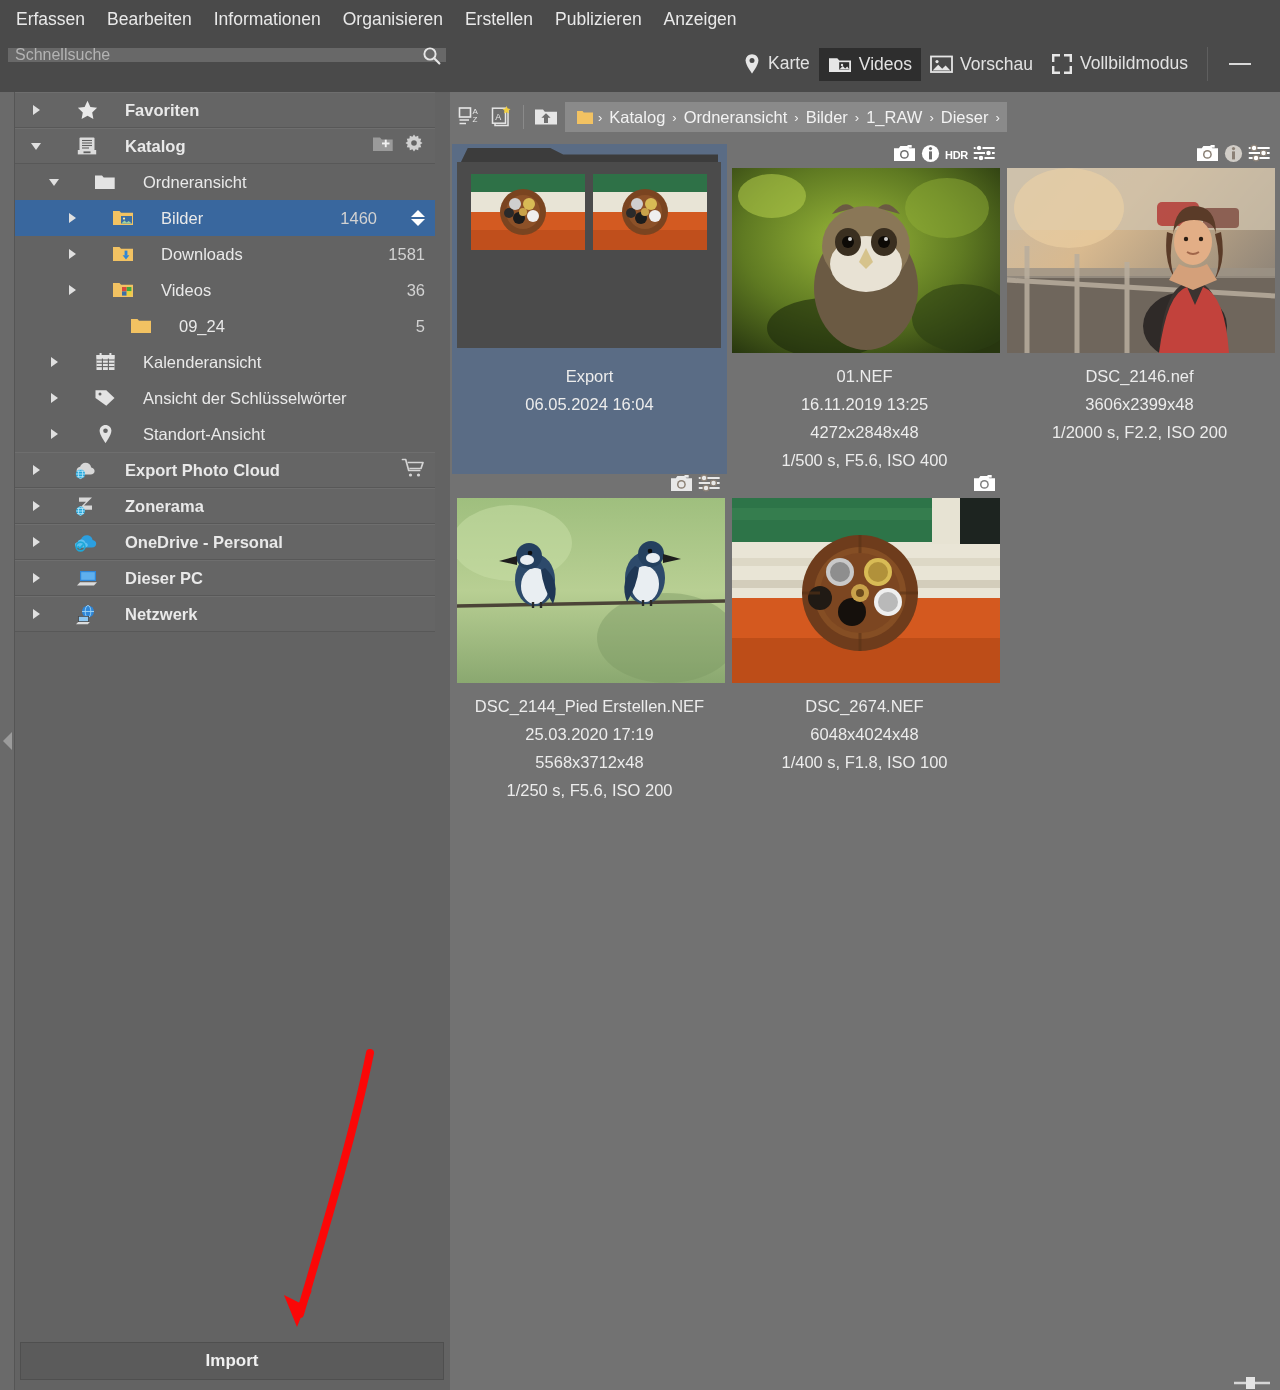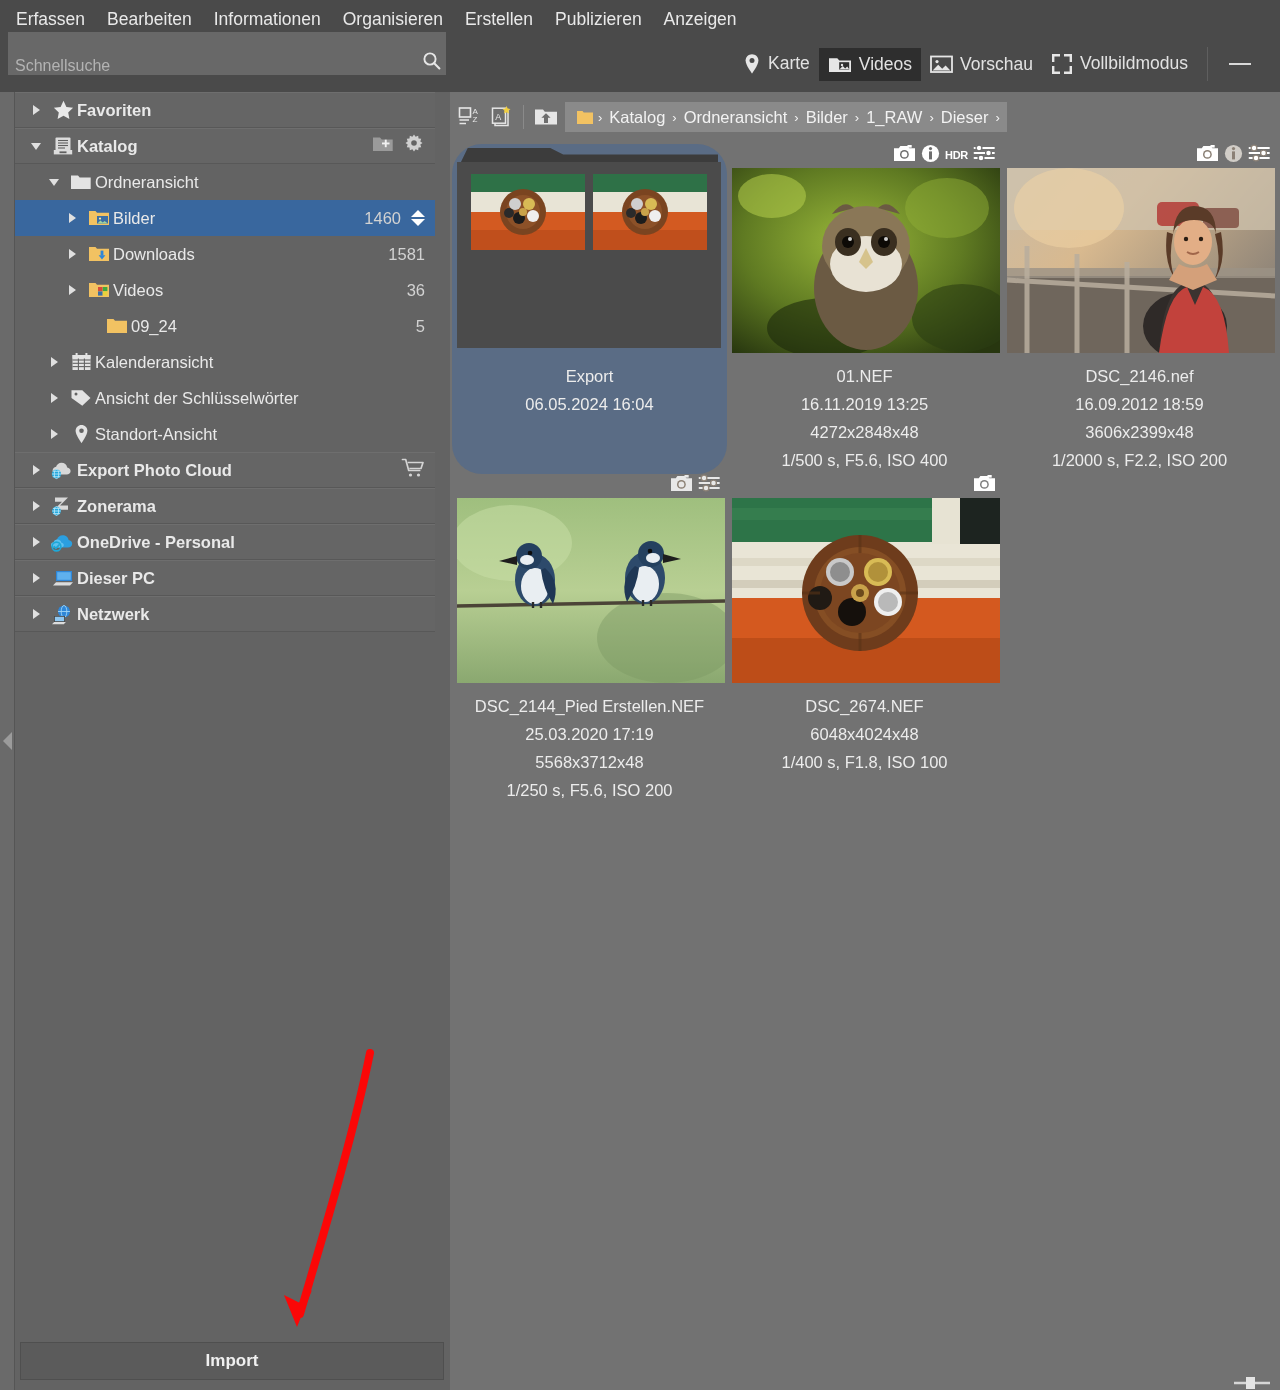--- a/index.html
+++ b/index.html
@@ -17,23 +17,23 @@
     background: #4a4a4a;
   }
   #menubar {
     position: absolute; left: 0; top: 0; height: 38px; width: 100%;
     display: flex; align-items: center; padding-left: 16px; gap: 22px;
   }
   .menu-item {
     font-size: 17.5px; color: #e9e9e9; cursor: default; white-space: nowrap;
   }
   #searchwrap {
-    position: absolute; left: 8px; top: 32px; width: 438px; height: 43px;
+    position: absolute; left: 8px; top: 48px; width: 438px; height: 14px;
     background: #686868;
-    display: flex; align-items: flex-end;
+    display: flex; align-items: center;
   }
   #searchinput {
     flex: 1; background: transparent; border: none; outline: none;
     font-family: "Liberation Sans", sans-serif;
     font-size: 16px; color: #d8d8d8; padding-left: 7px;
   }
   #searchinput::placeholder { color: #b3b3b3; }
   #search-icon { width: 30px; height: 29px; display:flex; align-items:center; justify-content:center; }
 
   #viewmodes {
@@ -70,21 +70,21 @@
     width: 0; height: 0;
     border-top: 9px solid transparent;
     border-bottom: 9px solid transparent;
     border-right: 9px solid #9b9b9b;
   }
   #tree {
     position: absolute; left: 15px; top: 0; width: 420px;
   }
   .node {
     position: relative; display: flex; align-items: center;
-    height: 36px; padding-right: 10px; cursor: default;
+    height: 36px; padding-right: 10px; cursor: default; gap: 24px;
   }
   .node.sep { border-top: 1px solid #6e6e6e; border-bottom: 1px solid #585858; }
   .node.grp { background: #656565; }
   .node.selected { background: #39679e; }
   .twisty {
     width: 26px; flex: 0 0 26px; display: flex; align-items: center; justify-content: center;
   }
   .twisty .arrow-r {
     width: 0; height: 0;
     border-top: 5px solid transparent; border-bottom: 5px solid transparent;
@@ -138,21 +138,21 @@
   .crumb { font-size: 16.5px; color: #f2f2f2; padding: 0 6px; cursor: default; white-space: nowrap; }
   .crumb-sep { color: #f2f2f2; font-size: 13px; padding: 0 1px; }
 
   #grid {
     position: absolute; left: 2px; top: 52px; width: 826px;
     display: flex; flex-wrap: wrap;
   }
   .cell {
     width: 275px; height: 330px; position: relative; cursor: default;
   }
-  .cell.selected { background: #5a6c85; border-radius: 30px; }
+  .cell.selected { background: #5a6c85; }
   .thumbbox {
     position: absolute; left: 5px; top: 16px; width: 268px; height: 200px;
     display: flex; align-items: center; justify-content: center; overflow: hidden;
   }
   .folder-tab {
     position: absolute; left: 8px; top: 4px; width: 258px; height: 16px;
     background: #3c3c3c;
     clip-path: polygon(0% 100%, 3% 0%, 35% 0%, 40% 40%, 100% 40%, 100% 100%);
   }
   .folder-body {
@@ -770,21 +770,20 @@
           <path d="M208 66 q8 32 -2 48 q14 -18 8 -50z" fill="#5a3b28"></path>
           <path d="M172 96 q14 8 28 0 l10 16 -24 10 -24 -10z" fill="#d4a07a"></path>
           <path d="M152 185 q8 -60 28 -66 l8 18 8 -18 q22 8 26 66z" fill="#c2423c"></path>
           <circle cx="179" cy="71" r="2.2" fill="#2a1d13"></circle>
           <circle cx="194" cy="71" r="2.2" fill="#2a1d13"></circle>
           <path d="M180 84 q6 4 12 0" stroke="#a0664a" stroke-width="1.8" fill="none"></path>
         </svg>
       </div>
       <div class="caption">
         <div>DSC_2146.nef</div>
-        <div>16.09.2012 18:59</div>
         <div>3606x2399x48</div>
         <div>1/2000 s, F2.2, ISO 200</div>
       </div>
     </div>
 
     <div class="cell">
       <div class="overlay">
         <span>
           <svg width="23" height="18" viewBox="0 0 23 18">
             <rect x="14.5" y="1" width="4.2" height="2.6" fill="#e8e8e8"></rect>

